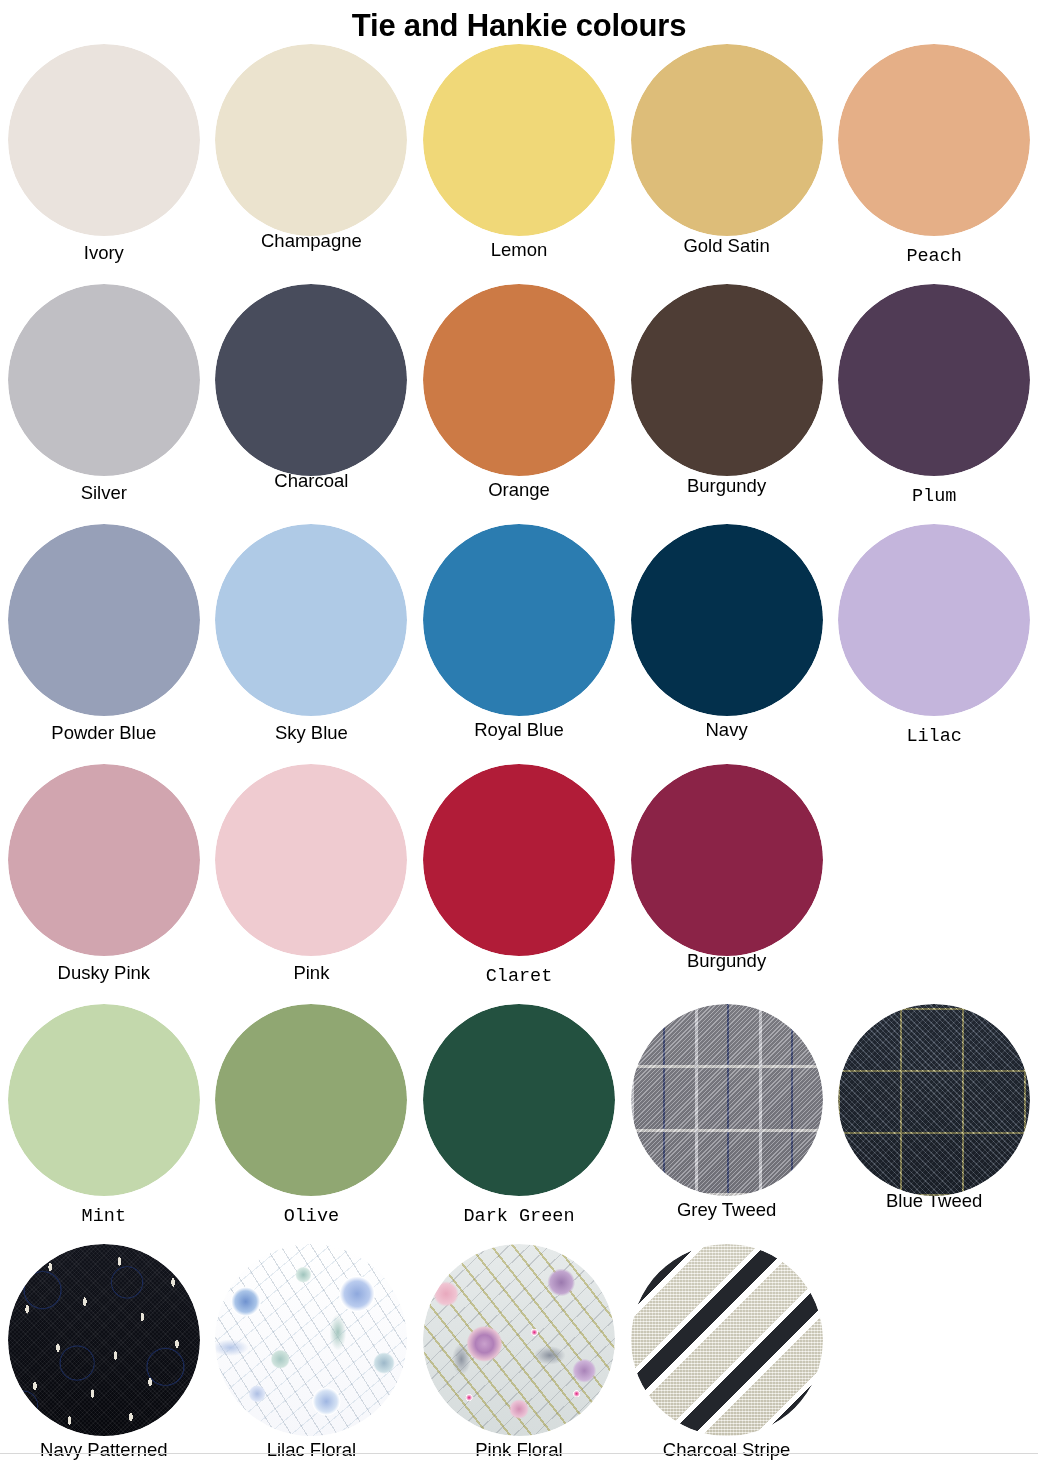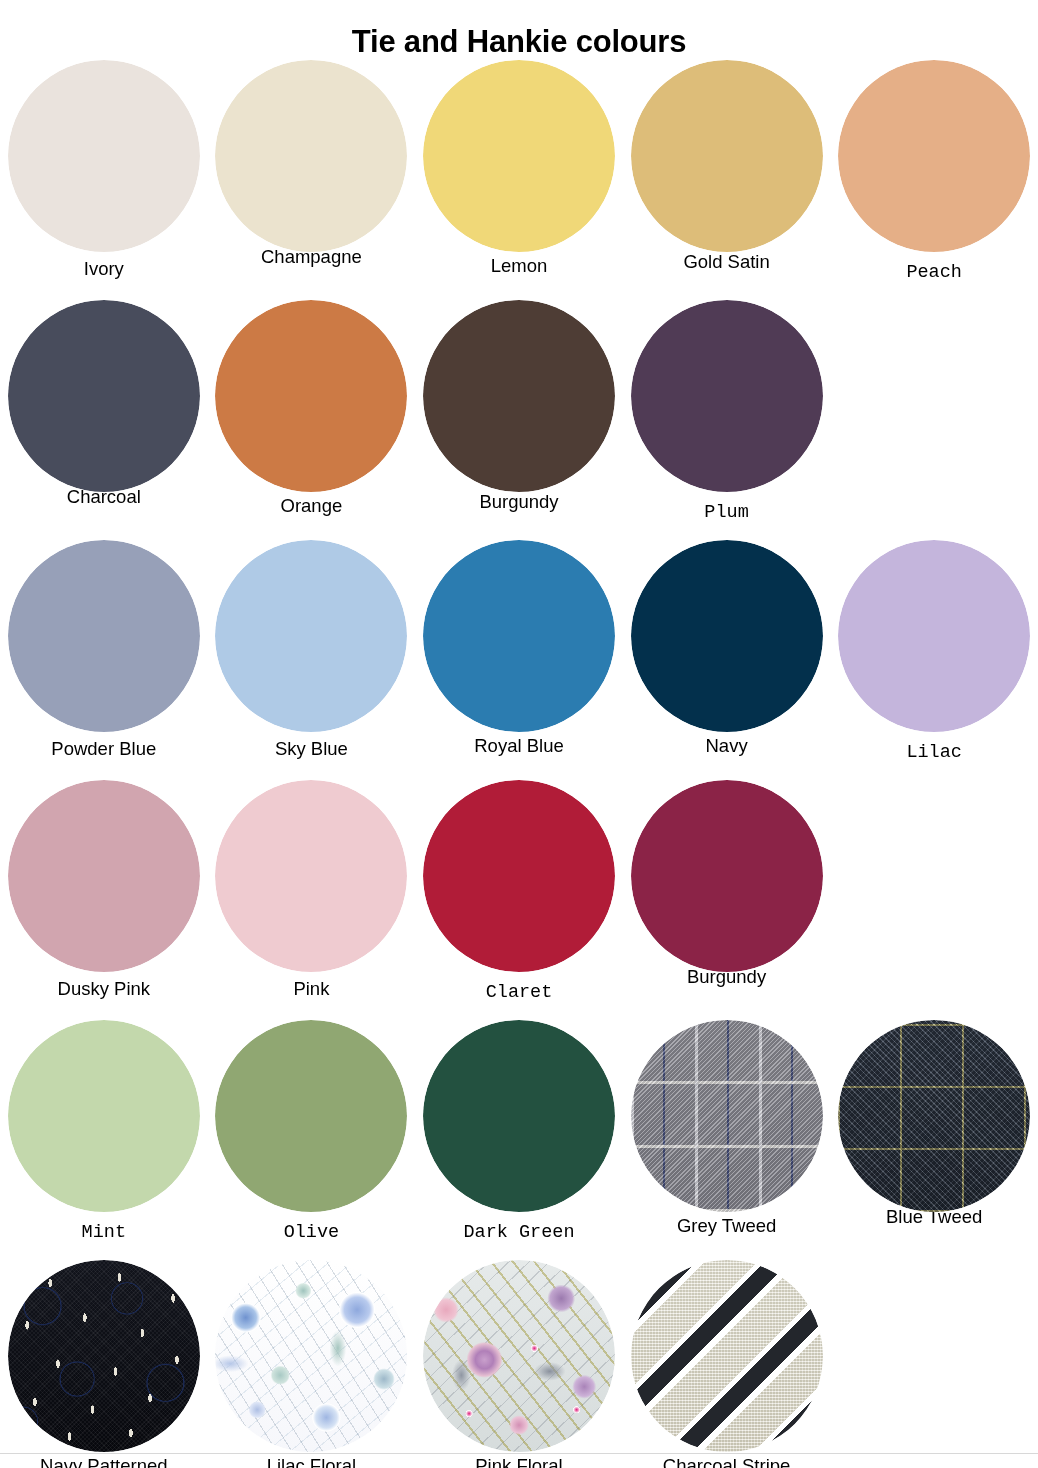--- a/index.html
+++ b/index.html
@@ -26,21 +26,21 @@
   }
 
   .page-title {
     width: 100%;
     text-align: center;
     font-size: 31px;
     font-weight: bold;
     letter-spacing: -0.2px;
     color: #000000;
     margin: 0;
-    padding-top: 24px;
+    padding-top: 8px;
     line-height: 36px;
     font-family: "Liberation Sans", sans-serif;
   }
 
   .grid {
     position: relative;
     width: 1038px;
     padding: 0;
     margin: 0;
   }
@@ -291,20 +291,26 @@
       </div>
       <div class="cell lift-4">
         <div class="swatch">
           <div class="swatch-inner" style="background-color: rgb(229, 175, 135);"></div>
         </div>
         <div class="label">Peach</div>
       </div>
     </div>
 
     <div class="row">
+      <div class="cell lift-0">
+        <div class="swatch">
+          <div class="swatch-inner" style="background-color: rgb(192, 191, 196);"></div>
+        </div>
+        <div class="label">Silver</div>
+      </div>
       <div class="cell lift-1">
         <div class="swatch">
           <div class="swatch-inner" style="background-color: rgb(72, 76, 92);"></div>
         </div>
         <div class="label">Charcoal</div>
       </div>
       <div class="cell lift-2">
         <div class="swatch">
           <div class="swatch-inner" style="background-color: rgb(204, 122, 69);"></div>
         </div>

